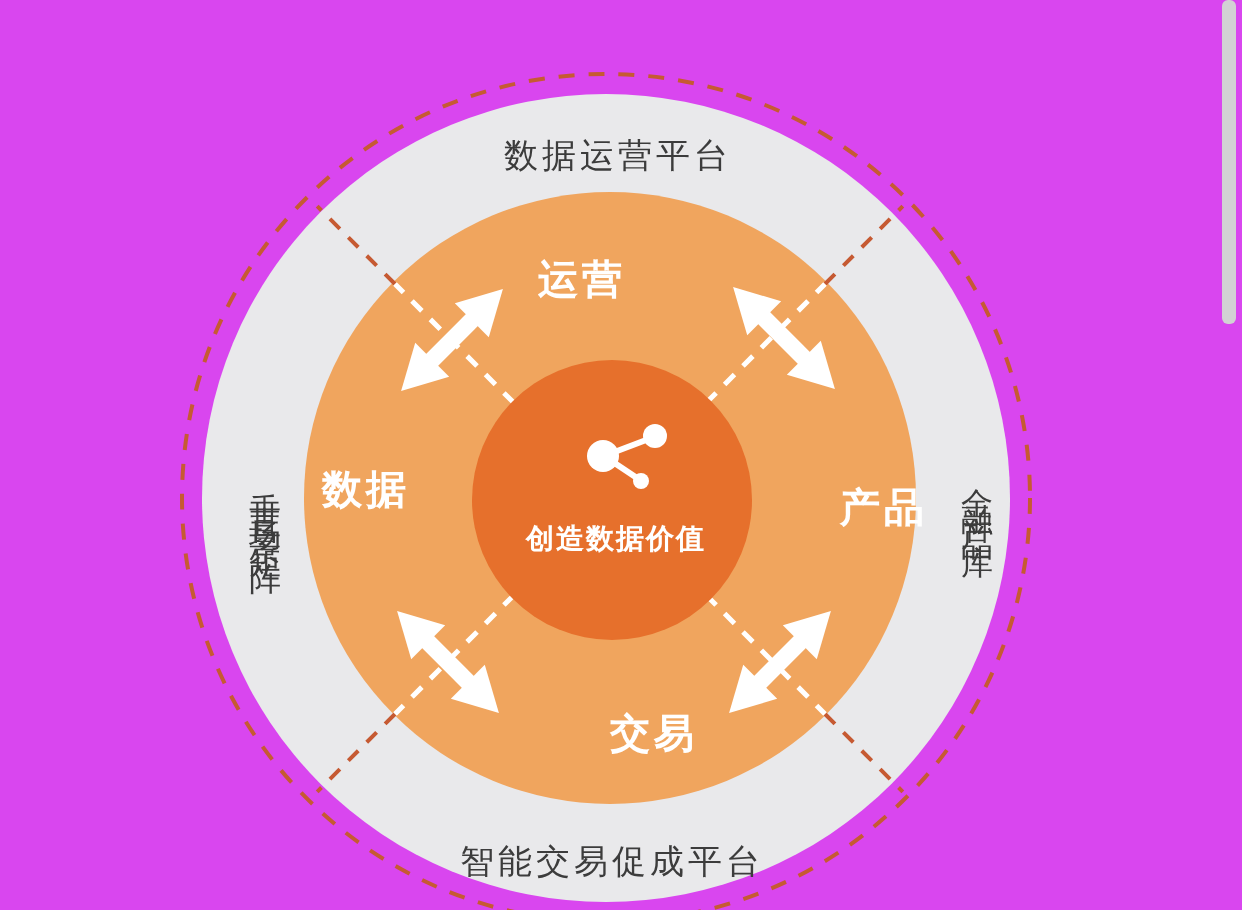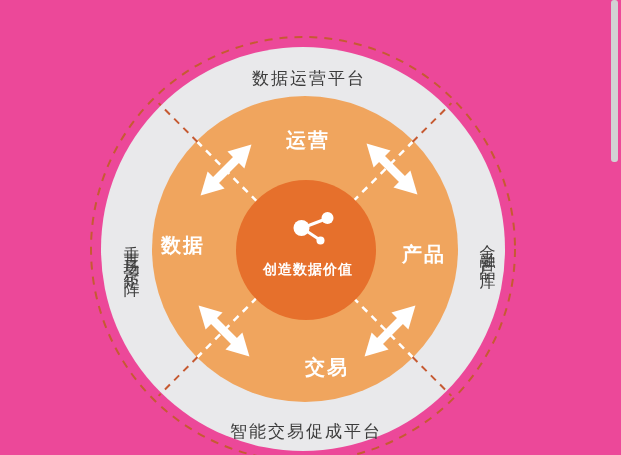--- a/index.html
+++ b/index.html
@@ -1,20 +1,20 @@
 <!DOCTYPE html>
 <html><head>
 <meta charset="utf-8">
 <style>
   html, body { margin: 0; padding: 0; background: #ffffff; }
   .canvas {
     position: relative;
     width: 621px;
     height: 455px;
-    background: #ec4899;
+    background: #d946ef;
     overflow: hidden;
     font-family: "Liberation Sans", "DejaVu Sans", sans-serif;
   }
   .diagram-svg { position: absolute; left: 0; top: 0; }
   .lbl {
     position: absolute;
     transform: translate(-50%, -50%);
     white-space: nowrap;
     user-select: none;
   }
@@ -114,23 +114,23 @@
   </svg>
 
   <div class="lbl outer-label" style="left:309px; top:78px;">数据运营平台</div>
 
   <div class="lbl outer-label-vertical" style="left:487px; top:249px;">金融产品库</div>
 
   <div class="lbl outer-label" style="left:306px; top:431px;">智能交易促成平台</div>
 
   <div class="lbl outer-label-vertical" style="left:131px; top:254px;">垂直场景矩阵</div>
 
-  <div class="lbl quadrant-label" style="left:308px; top:140px;">运营</div>
+  <div class="lbl quadrant-label" style="left:291px; top:140px;">运营</div>
 
-  <div class="lbl quadrant-label" style="left:424px; top:254px;">产品</div>
+  <div class="lbl quadrant-label" style="left:442px; top:254px;">产品</div>
 
   <div class="lbl quadrant-label" style="left:327px; top:367px;">交易</div>
 
   <div class="lbl quadrant-label" style="left:183px; top:245px;">数据</div>
 
   <div class="lbl center-title" style="left:308px; top:270px;">创造数据价值</div>
 
   <div class="scrollbar-thumb"></div>
 
 </div>

